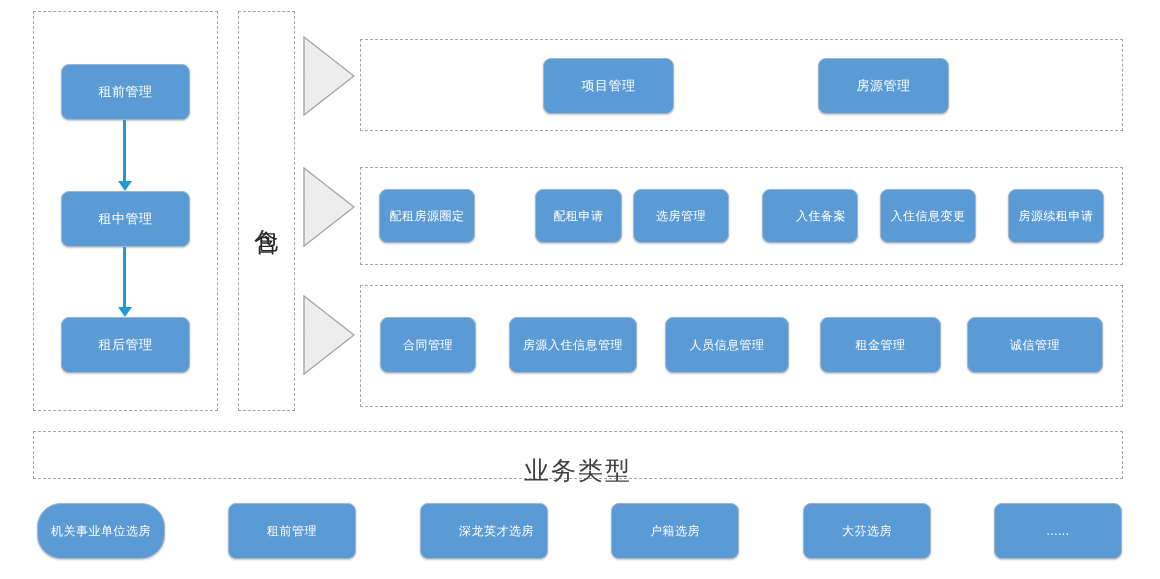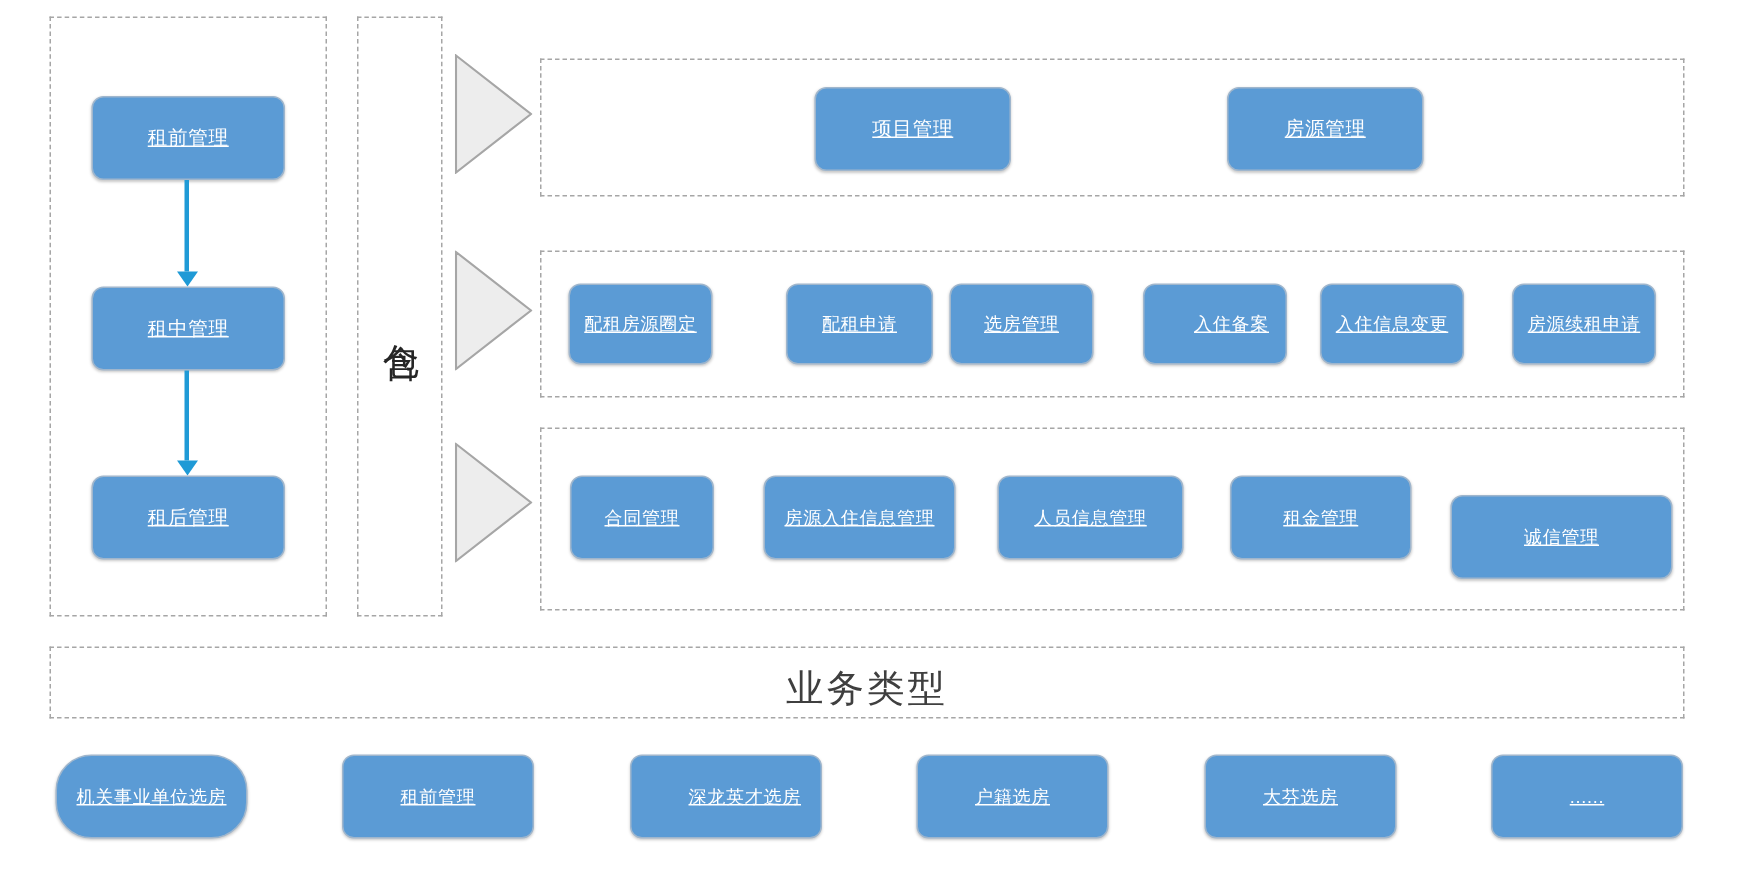--- a/index.html
+++ b/index.html
@@ -40,21 +40,20 @@
     color: #ffffff;
     display: flex;
     align-items: center;
     justify-content: center;
     text-align: center;
     font-size: 13px;
     letter-spacing: 0.5px;
     line-height: 1.2;
     box-shadow: 0 1px 2px rgba(0,0,0,0.22);
     user-select: none;
-    text-decoration: underline;
   }
   .node.small { font-size: 12px; }
 
   
   .connector {
     position: absolute;
     width: 18px;
   }
   .connector .shaft {
     position: absolute;
@@ -161,21 +160,21 @@
   </div>
   <div class="node" style="left:818px; top:58px; width:131px; height:56px;">
     <span>房源管理</span>
   </div>
 
   <div class="dashed-box" style="left:360px; top:167px; width:763px; height:98px;"></div>
 
   <div class="node small" style="left:379px; top:189px; width:96px; height:54px;">
     <span>配租房源圈定</span>
   </div>
-  <div class="node small" style="left:524px; top:189px; width:98px; height:54px;">
+  <div class="node small" style="left:535px; top:189px; width:87px; height:54px;">
     <span>配租申请</span>
   </div>
   <div class="node small" style="left:633px; top:189px; width:96px; height:54px;">
     <span>选房管理</span>
   </div>
   <div class="node small" style="left:762px; top:189px; width:96px; height:54px;padding-left:22px;">
     <span>入住备案</span>
   </div>
   <div class="node small" style="left:880px; top:189px; width:96px; height:54px;">
     <span>入住信息变更</span>
@@ -191,26 +190,26 @@
   </div>
   <div class="node small" style="left:665px; top:317px; width:124px; height:56px;">
     <span>人员信息管理</span>
   </div>
   <div class="node small" style="left:509px; top:317px; width:128px; height:56px;">
     <span>房源入住信息管理</span>
   </div>
   <div class="node small" style="left:820px; top:317px; width:121px; height:56px;">
     <span>租金管理</span>
   </div>
-  <div class="node small" style="left:967px; top:317px; width:148px; height:56px;margin-top:13px;">
+  <div class="node small" style="left:967px; top:317px; width:136px; height:56px;">
     <span>诚信管理</span>
   </div>
 
   <div class="dashed-box" style="left:33px; top:431px; width:1090px; height:48px;"></div>
-  <div class="banner-title" style="left:33px; top:434px; width:1090px; height:48px;justify-content:center;">
+  <div class="banner-title" style="left:33px; top:446px; width:1090px; height:48px;justify-content:center;">
     <span>业务类型</span>
   </div>
 
   <div class="node small" style="left:37px; top:503px; width:128px; height:56px;border-radius:24px;">
     <span>机关事业单位选房</span>
   </div>
   <div class="node small" style="left:228px; top:503px; width:128px; height:56px;">
     <span>租前管理</span>
   </div>
   <div class="node small" style="left:420px; top:503px; width:128px; height:56px;padding-left:25px;">

